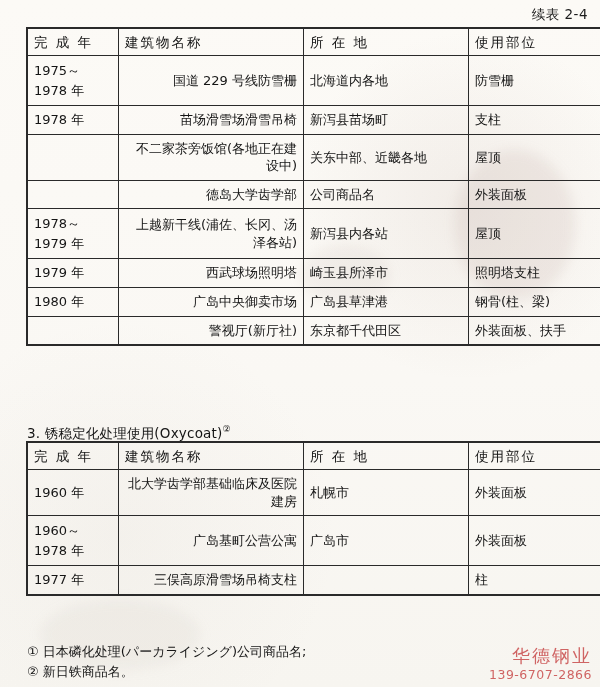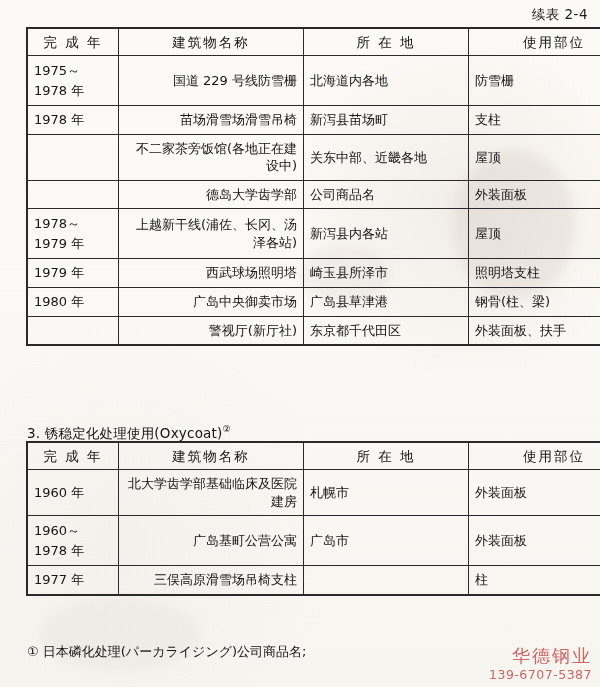--- a/index.html
+++ b/index.html
@@ -60,21 +60,21 @@
   table.doc-table td, table.doc-table th {
     border: 1px solid #2a2a2a;
     padding: 5px 6px;
     font-size: 13px;
     line-height: 1.35;
     vertical-align: middle;
     font-weight: normal;
     color: #151515;
   }
   table.doc-table thead td {
-    text-align: center;
+    text-align: left;
     letter-spacing: 2px;
     font-size: 13.5px;
     padding-top: 4px;
     padding-bottom: 4px;
   }
   .c-year  { width: 78px;  text-align: left; }
   .c-name  { width: 172px; text-align: right; padding-left: 9px; }
   .c-place { width: 152px; text-align: left; padding-left: 9px; }
   .c-part  { width: 158px; text-align: left; padding-left: 9px; }
 
@@ -230,19 +230,20 @@
         <td class="c-year">1977 年</td>
         <td class="c-name">三俣高原滑雪场吊椅支柱</td>
         <td class="c-place"></td>
         <td class="c-part">柱</td>
       </tr>
     </tbody>
   </table>
 
   <div class="footnotes">
     <div>① 日本磷化处理(パーカライジング)公司商品名;</div>
+    <div>② 新日铁商品名。</div>
   </div>
 
   <div class="watermark">
     <div class="wm-top">华德钢业</div>
-    <div class="wm-bot">139-6707-5387</div>
+    <div class="wm-bot">139-6707-2866</div>
   </div>
 </div>
 
 </body></html>

